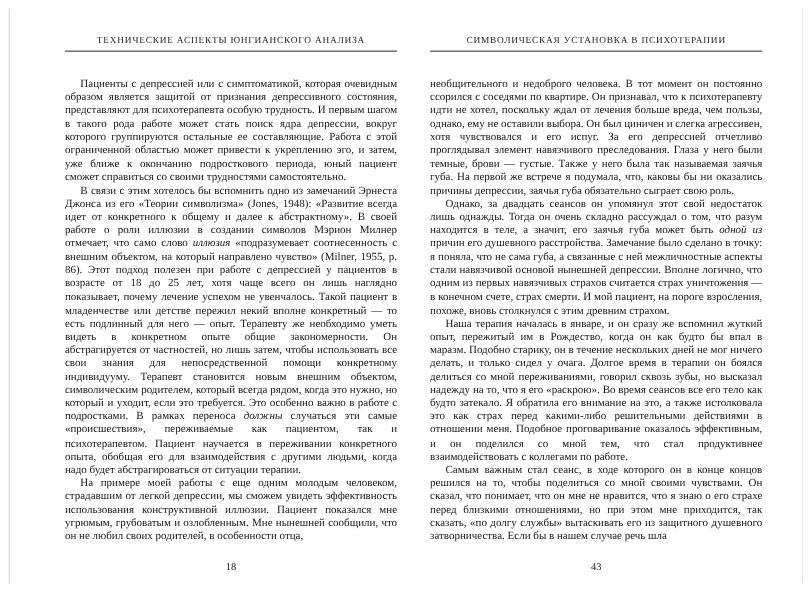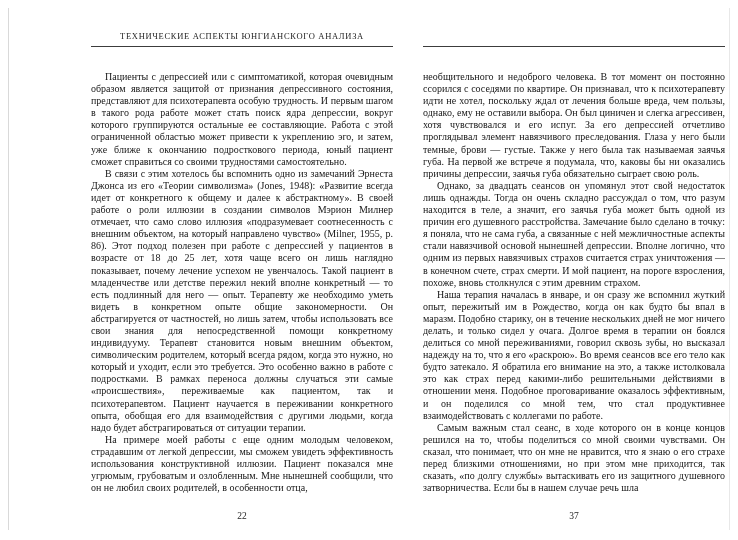--- a/index.html
+++ b/index.html
@@ -5,21 +5,21 @@
   html, body { margin: 0; padding: 0; }
   body {
     width: 738px; height: 540px;
     background: #ffffff;
     position: relative;
     font-family: "Liberation Serif", "DejaVu Serif", serif;
     color: #1a1a1a;
     overflow: hidden;
   }
   .page {
-    position: absolute; top: 0; height: 540px; width: 302px; margin-left: 32px;
+    position: absolute; top: 0; height: 540px; width: 302px;
   }
   .page-left  { left: 59px; }
   .page-right { left: 391px; }
   .running-head {
     position: absolute; top: 31px; left: 0; right: 0;
     text-align: center;
     font-size: 8.5px; letter-spacing: 0.7px;
     color: #242424;
     white-space: nowrap;
   }
@@ -30,21 +30,21 @@
   .body-text {
     position: absolute; top: 71px; left: 0; right: 0;
     height: 452px; overflow: hidden;
     font-size: 10px; line-height: 12.1px;
     text-align: justify;
     color: #161616;
     hyphens: auto; -webkit-hyphens: auto;
   }
   .para { margin: 0; }
   .para.indent { text-indent: 14px; }
-  .it { }
+  .it { font-style: italic; }
   .folio {
     position: absolute; top: 511px; left: 0; right: 0;
     text-align: center; font-size: 9.5px; color: #242424;
   }
   .scan-edge {
     position: absolute; top: 8px; bottom: 10px; width: 1px;
   }
   .scan-edge.left  { left: 8px;  background: #d9d9d9; }
   .scan-edge.right { left: 729px; background: #e8e8e8; }
 </style>
@@ -55,25 +55,26 @@
 <div class="scan-edge right"></div>
 
 <div class="page page-left">
   <div class="running-head">ТЕХНИЧЕСКИЕ АСПЕКТЫ ЮНГИАНСКОГО АНАЛИЗА</div>
   <div class="head-rule"></div>
   <div class="body-text">
       <p class="para indent"><span>Пациенты с депрессией или с симптоматикой, которая очевидным образом является защитой от признания депрессивного состояния, представляют для психотерапевта особую трудность. И первым шагом в такого рода работе может стать поиск ядра депрессии, вокруг которого группируются остальные ее составляющие. Работа с этой ограниченной областью может привести к укреплению эго, и затем, уже ближе к окончанию подросткового периода, юный пациент сможет справиться со своими трудностями самостоятельно.</span></p>
       <p class="para indent"><span>В связи с этим хотелось бы вспомнить одно из замечаний Эрнеста Джонса из его «Теории символизма» (Jones, 1948): «Развитие всегда идет от конкретного к общему и далее к абстрактному». В своей работе о роли иллюзии в создании символов Мэрион Милнер отмечает, что само слово </span><span class="it">иллюзия</span><span> «подразумевает соотнесенность с внешним объектом, на который направлено чувство» (Milner, 1955, p. 86). Этот подход полезен при работе с депрессией у пациентов в возрасте от 18 до 25 лет, хотя чаще всего он лишь наглядно показывает, почему лечение успехом не увенчалось. Такой пациент в младенчестве или детстве пережил некий вполне конкретный — то есть подлинный для него — опыт. Терапевту же необходимо уметь видеть в конкретном опыте общие закономерности. Он абстрагируется от частностей, но лишь затем, чтобы использовать все свои знания для непосредственной помощи конкретному индивидууму. Терапевт становится новым внешним объектом, символическим родителем, который всегда рядом, когда это нужно, но который и уходит, если это требуется. Это особенно важно в работе с подростками. В рамках переноса </span><span class="it">должны</span><span> случаться эти самые «происшествия», переживаемые как пациентом, так и психотерапевтом. Пациент научается в переживании конкретного опыта, обобщая его для взаимодействия с другими людьми, когда надо будет абстрагироваться от ситуации терапии.</span></p>
       <p class="para indent"><span>На примере моей работы с еще одним молодым человеком, страдавшим от легкой депрессии, мы сможем увидеть эффективность использования конструктивной иллюзии. Пациент показался мне угрюмым, грубоватым и озлобленным. Мне нынешней сообщили, что он не любил своих родителей, в особенности отца,</span></p>
     </div>
-  <div class="folio">22</div>
+  <div class="folio">18</div>
 </div>
 
 <div class="page page-right">
+  <div class="running-head">СИМВОЛИЧЕСКАЯ УСТАНОВКА В ПСИХОТЕРАПИИ</div>
   <div class="head-rule"></div>
   <div class="body-text">
       <p class="para"><span>необщительного и недоброго человека. В тот момент он постоянно ссорился с соседями по квартире. Он признавал, что к психотерапевту идти не хотел, поскольку ждал от лечения больше вреда, чем пользы, однако, ему не оставили выбора. Он был циничен и слегка агрессивен, хотя чувствовался и его испуг. За его депрессией отчетливо проглядывал элемент навязчивого преследования. Глаза у него были темные, брови — густые. Также у него была так называемая заячья губа. На первой же встрече я подумала, что, каковы бы ни оказались причины депрессии, заячья губа обязательно сыграет свою роль.</span></p>
       <p class="para indent"><span>Однако, за двадцать сеансов он упомянул этот свой недостаток лишь однажды. Тогда он очень складно рассуждал о том, что разум находится в теле, а значит, его заячья губа может быть </span><span class="it">одной из</span><span> причин его душевного расстройства. Замечание было сделано в точку: я поняла, что не сама губа, а связанные с ней межличностные аспекты стали навязчивой основой нынешней депрессии. Вполне логично, что одним из первых навязчивых страхов считается страх уничтожения — в конечном счете, страх смерти. И мой пациент, на пороге взросления, похоже, вновь столкнулся с этим древним страхом.</span></p>
       <p class="para indent"><span>Наша терапия началась в январе, и он сразу же вспомнил жуткий опыт, пережитый им в Рождество, когда он как будто бы впал в маразм. Подобно старику, он в течение нескольких дней не мог ничего делать, и только сидел у очага. Долгое время в терапии он боялся делиться со мной переживаниями, говорил сквозь зубы, но высказал надежду на то, что я его «раскрою». Во время сеансов все его тело как будто затекало. Я обратила его внимание на это, а также истолковала это как страх перед какими-либо решительными действиями в отношении меня. Подобное проговаривание оказалось эффективным, и он поделился со мной тем, что стал продуктивнее взаимодействовать с коллегами по работе.</span></p>
       <p class="para indent"><span>Самым важным стал сеанс, в ходе которого он в конце концов решился на то, чтобы поделиться со мной своими чувствами. Он сказал, что понимает, что он мне не нравится, что я знаю о его страхе перед близкими отношениями, но при этом мне приходится, так сказать, «по долгу службы» вытаскивать его из защитного душевного затворничества. Если бы в нашем случае речь шла</span></p>
     </div>
-  <div class="folio">37</div>
+  <div class="folio">43</div>
 </div>
 
 </body></html>

